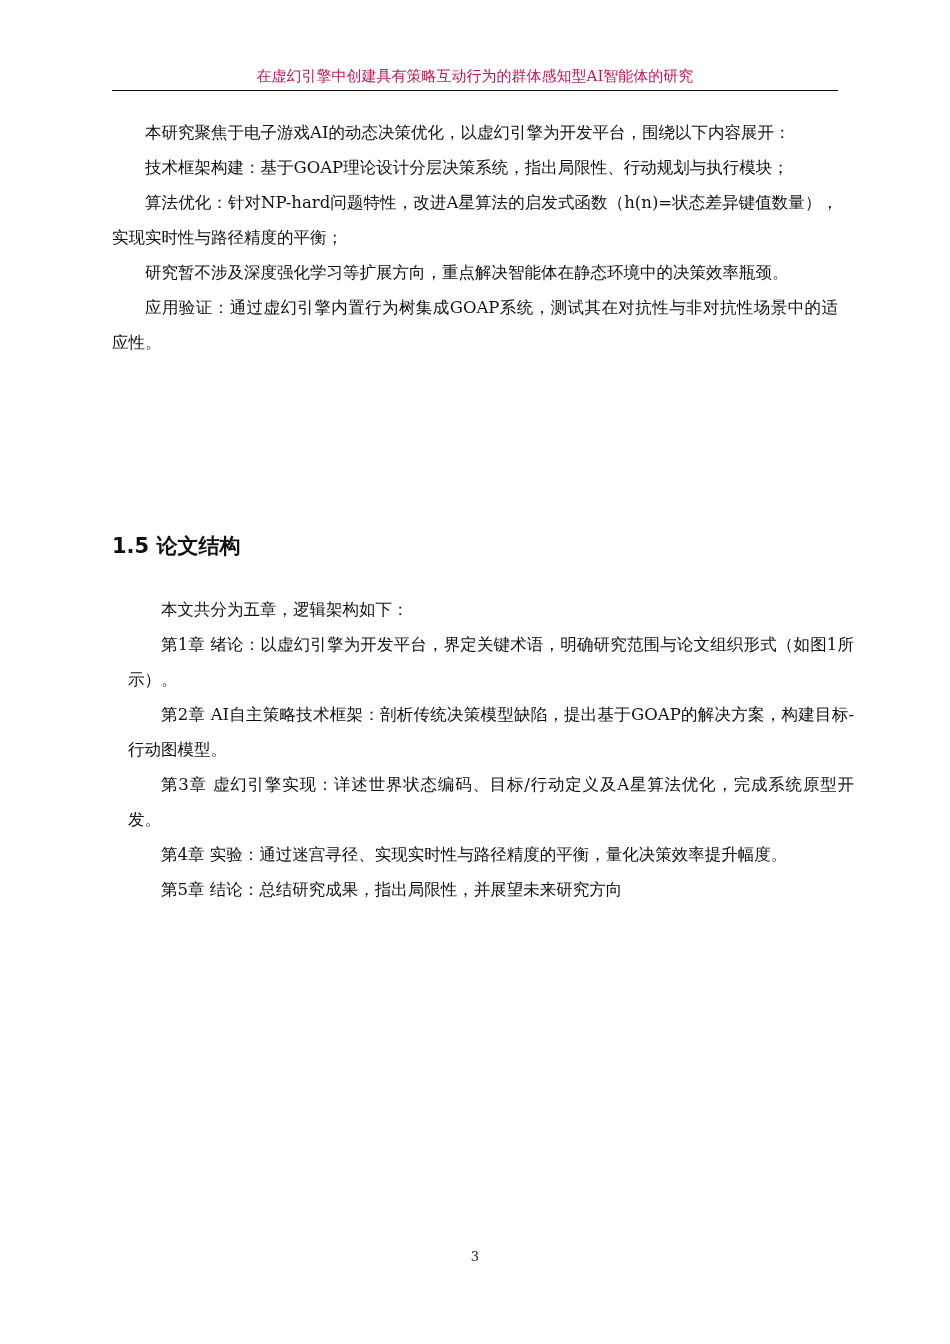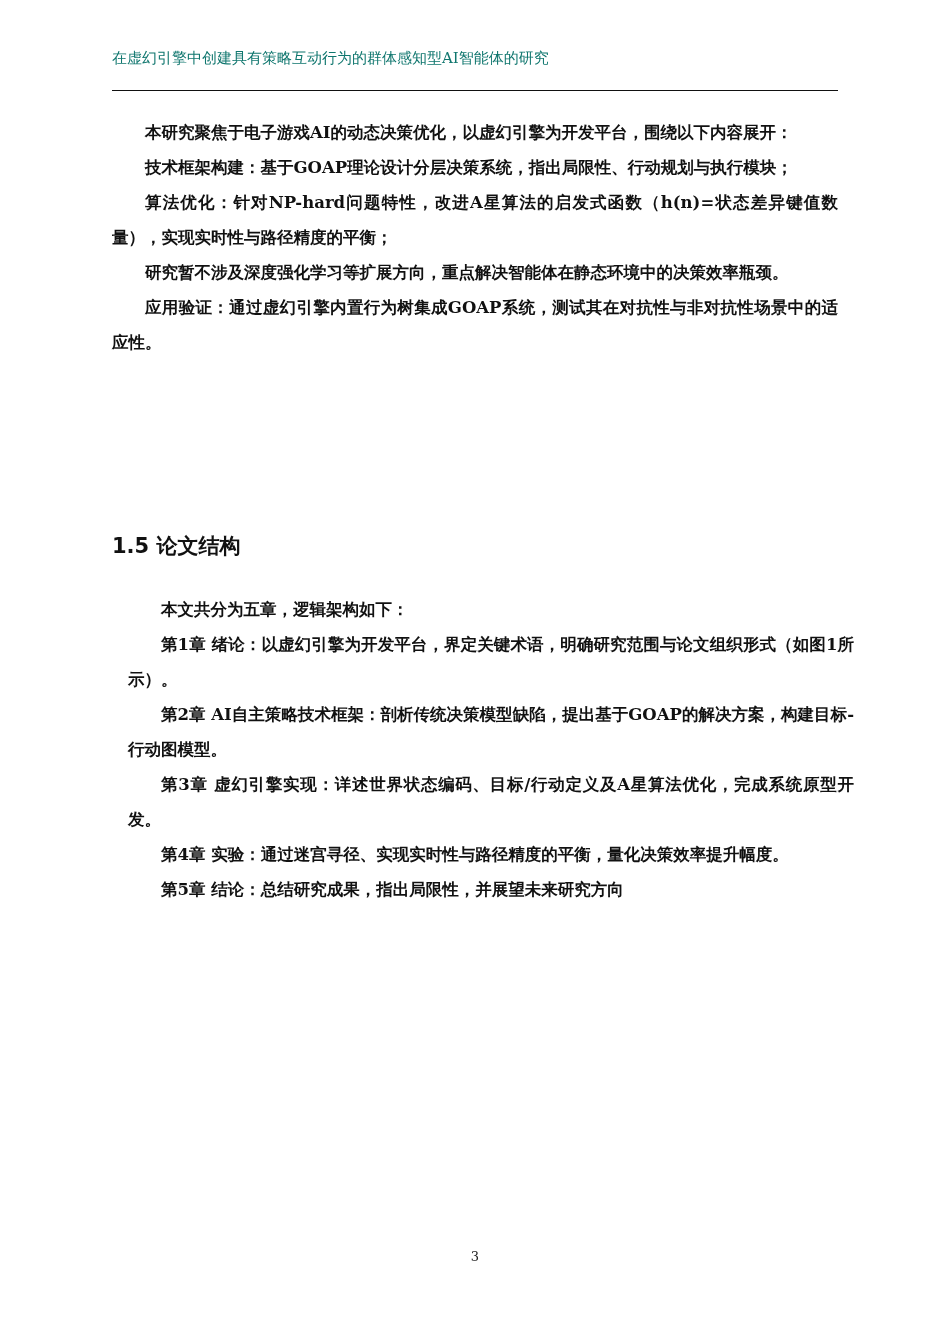--- a/index.html
+++ b/index.html
@@ -1,23 +1,23 @@
 <!DOCTYPE html>
 <html><head>
   <meta charset="utf-8">
   <style>
     html, body { margin: 0; padding: 0; background: #ffffff; }
     body { width: 950px; height: 1344px; position: relative; overflow: hidden;
            font-family: "DejaVu Serif", "Liberation Serif", serif; color: #111; }
-    .page-header { position: absolute; left: 112px; top: 48px; width: 726px; text-align: left;
-                   font-size: 15px; line-height: 20px; color: #0f766e; }
+    .page-header { position: absolute; left: 112px; top: 66px; width: 726px; text-align: center;
+                   font-size: 15px; line-height: 20px; color: #be185d; }
     .header-rule { position: absolute; left: 112px; top: 90px; width: 726px; height: 0;
                    border-top: 1.5px solid #111; }
     .content { position: absolute; left: 112px; top: 115px; width: 726px; }
-    .para { font-size: 16.5px; line-height: 35px; margin: 0; text-indent: 2em; text-align: justify; font-weight: bold; }
+    .para { font-size: 16.5px; line-height: 35px; margin: 0; text-indent: 2em; text-align: justify; }
     .section-title { font-family: "DejaVu Sans", "Liberation Sans", sans-serif; font-size: 21px;
                      line-height: 28px; margin: 0; position: absolute; left: 112px; top: 532px; }
     .content2 { position: absolute; left: 112px; top: 592px; width: 726px; margin-left: 16px; }
     .page-number { position: absolute; left: 0; width: 950px; top: 1249px; text-align: center;
                    font-size: 13px; color: #222; }
   </style>
 </head>
 <body>
 
 <div class="page-header">在虚幻引擎中创建具有策略互动行为的群体感知型AI智能体的研究</div>

